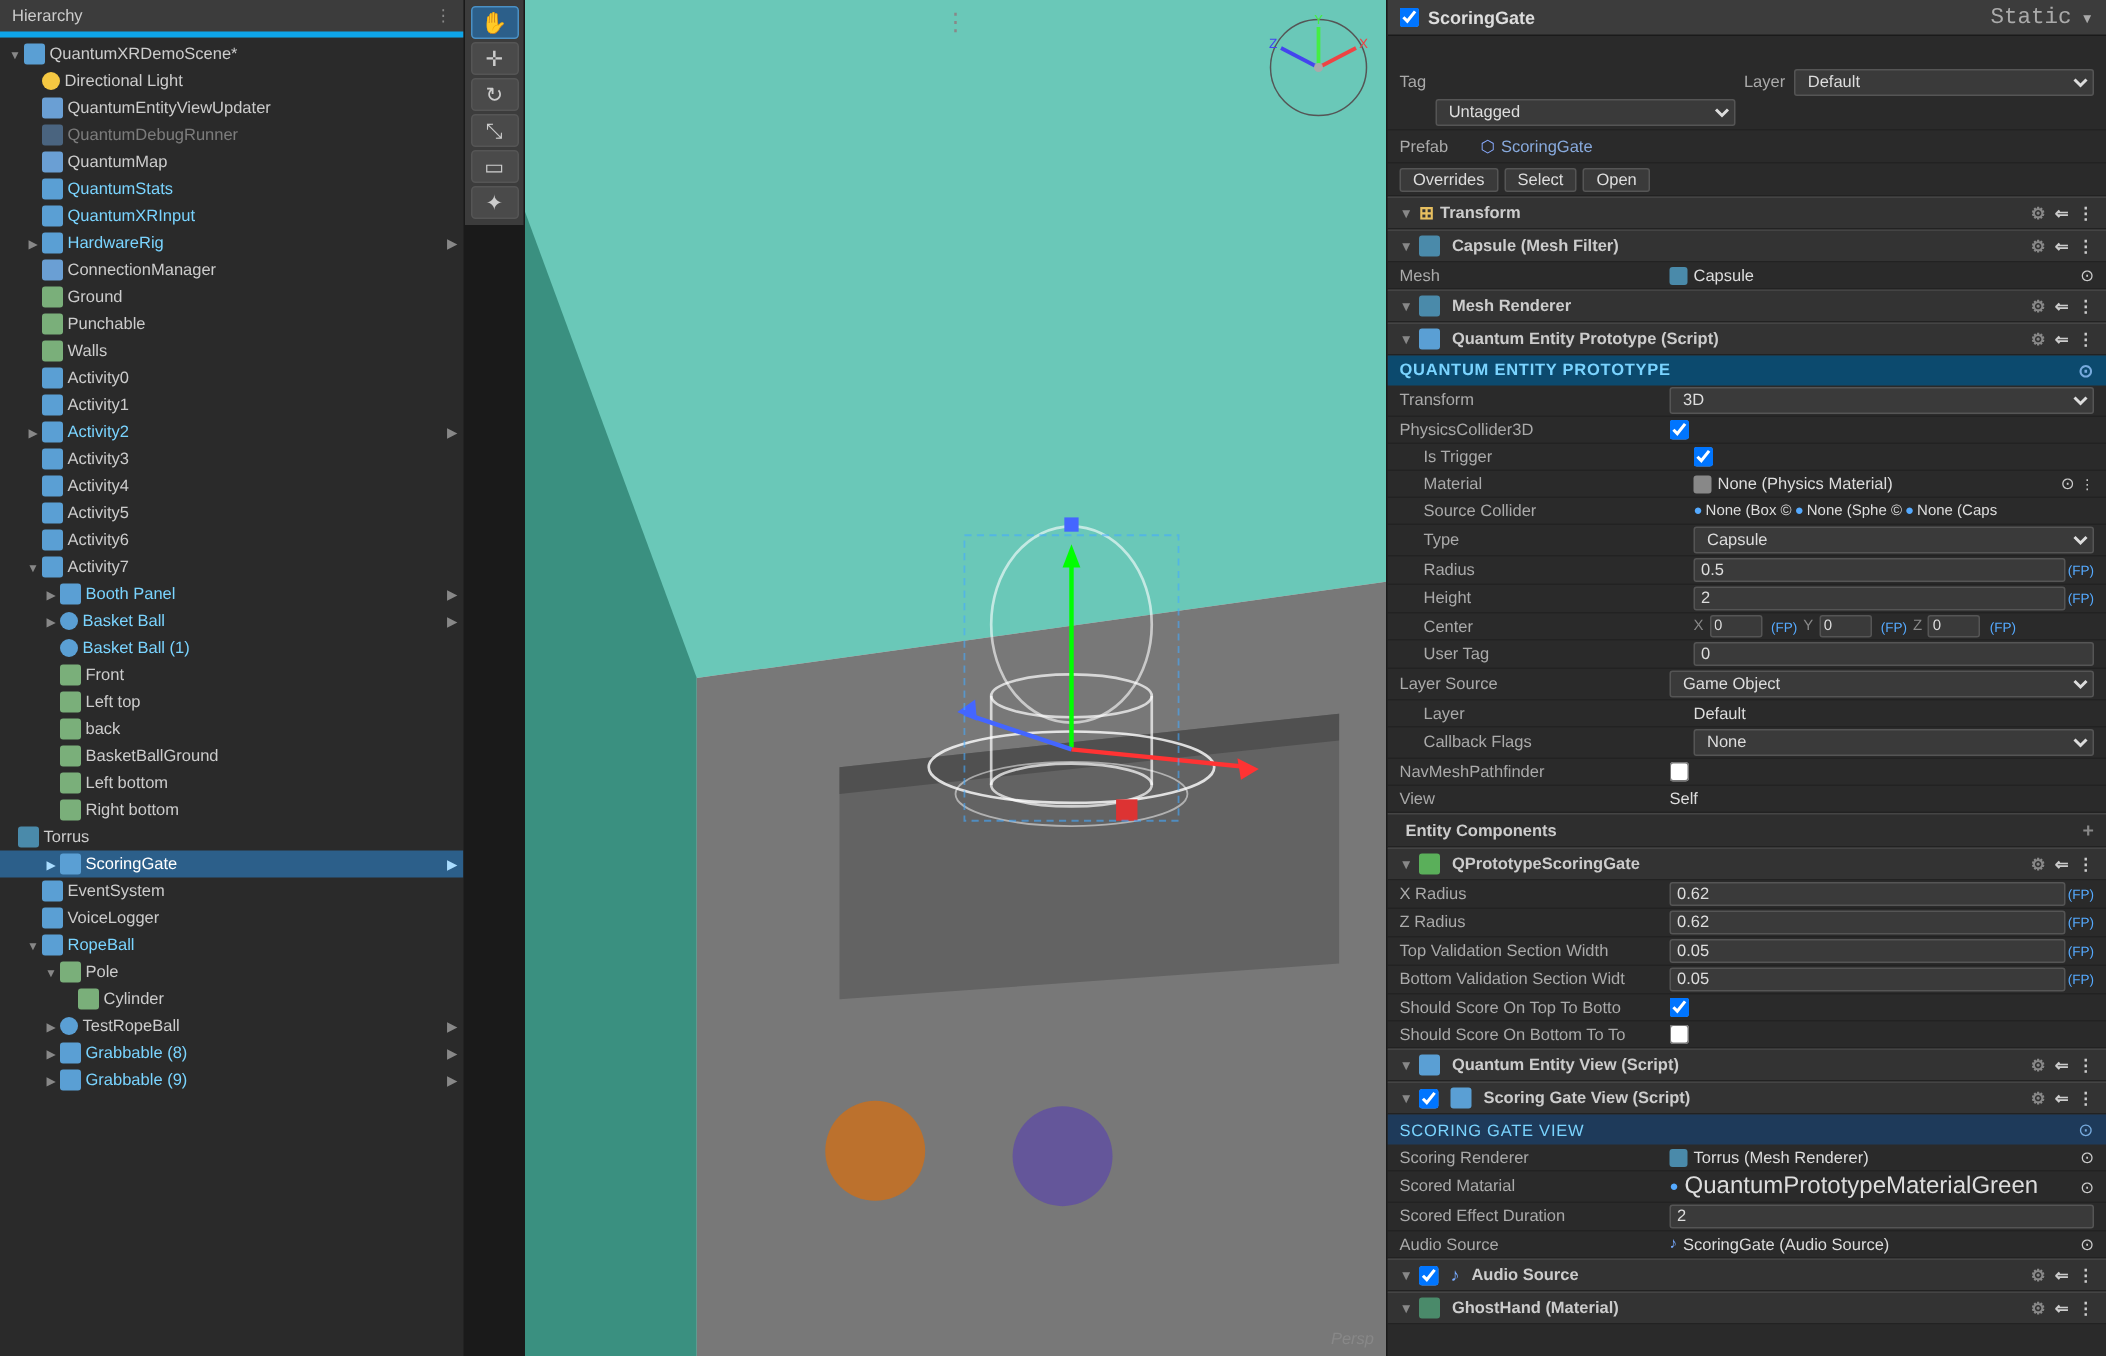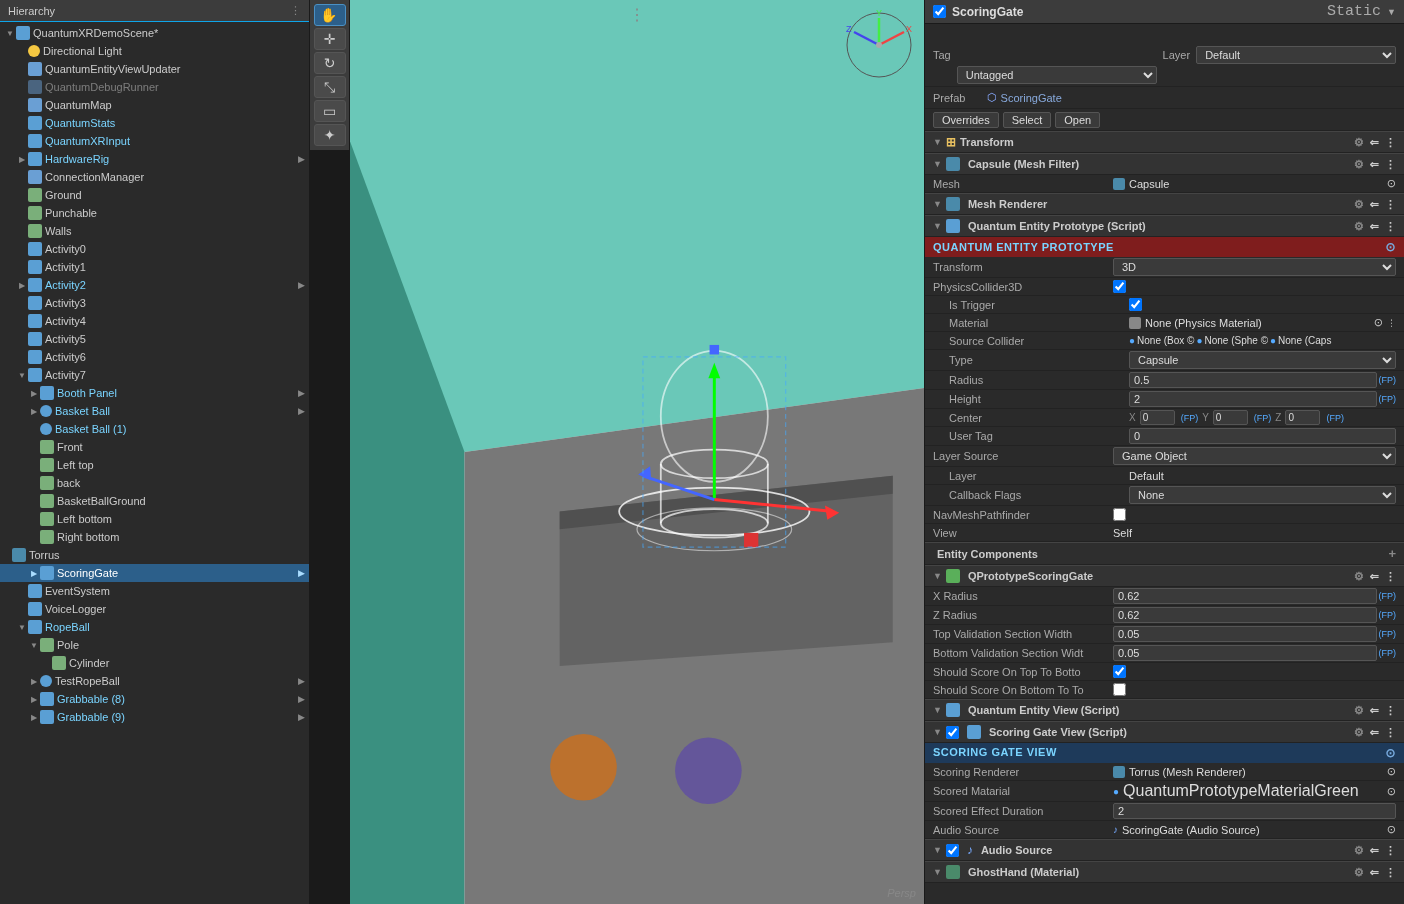--- a/index.html
+++ b/index.html
@@ -21,21 +21,21 @@
       background: #2a2a2a;
       border-right: 1px solid #1a1a1a;
       display: flex;
       flex-direction: column;
       overflow: hidden;
     }
     .hierarchy-header {
       background: #3c3c3c;
       padding: 4px 8px;
       font-size: 11px;
-      border-bottom: 1px solid #0ea5e9;
+      border-bottom: 4px solid #0ea5e9;
       display: flex;
       align-items: center;
       justify-content: space-between;
     }
     .hierarchy-list {
       overflow-y: auto;
       flex: 1;
       padding: 2px 0;
     }
     .h-item {
@@ -192,41 +192,41 @@
     .select-btn {
       background: #3a3a3a;
       border: 1px solid #555;
       border-radius: 2px;
       padding: 1px 8px;
       font-size: 11px;
       color: #ddd;
       cursor: pointer;
     }
     .quantum-header {
-      background: #7f1d1d;
+      background: #0c4a6e;
       color: #7ad4ff;
       font-size: 11px;
       font-weight: bold;
       padding: 3px 8px;
       text-transform: uppercase;
       letter-spacing: 0.5px;
       display: flex;
       align-items: center;
       justify-content: space-between;
     }
     .scoring-header {
       background: #1e3a5a;
       color: #7ad4ff;
       font-size: 11px;
-      font-weight: bold;
+      font-weight: normal;
       padding: 3px 8px;
       text-transform: uppercase;
       letter-spacing: 0.5px;
       display: flex;
-      align-items: flex-start;
+      align-items: flex-end;
       justify-content: space-between;
     }
     .fp-badge {
       color: #5af;
       font-size: 9px;
       margin-left: 2px;
     }
     .gear-icon { color: #888; cursor: pointer; font-size: 11px; }
     .plus-icon { color: #888; cursor: pointer; font-size: 13px; font-weight: bold; }
 

